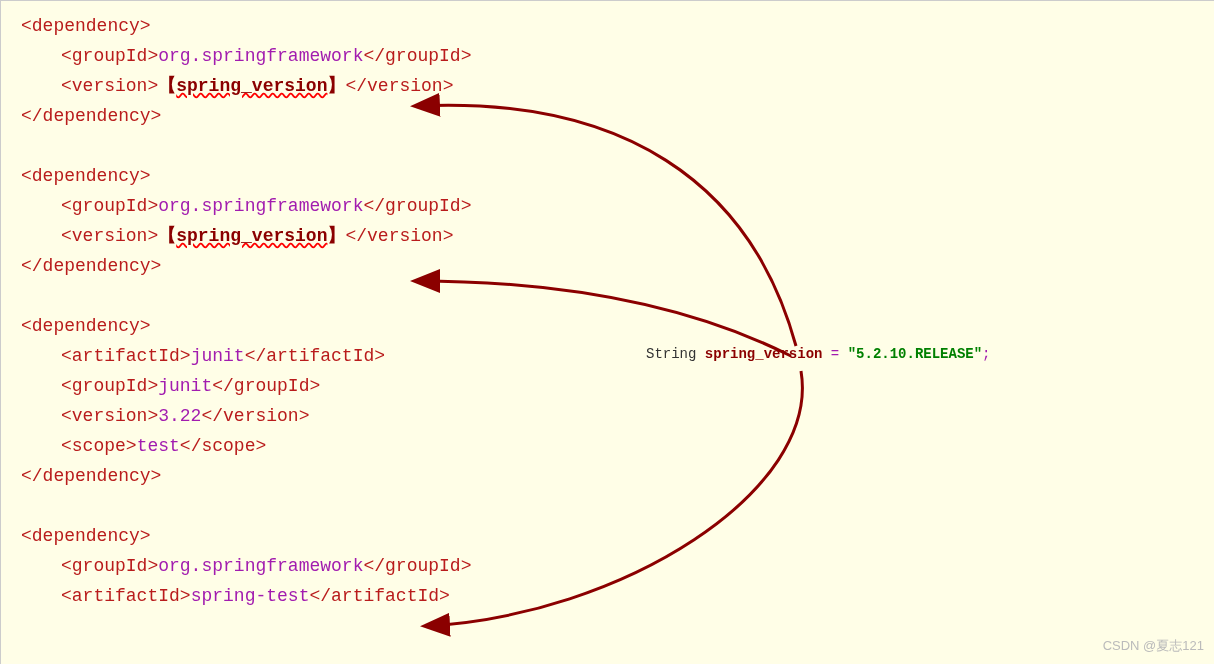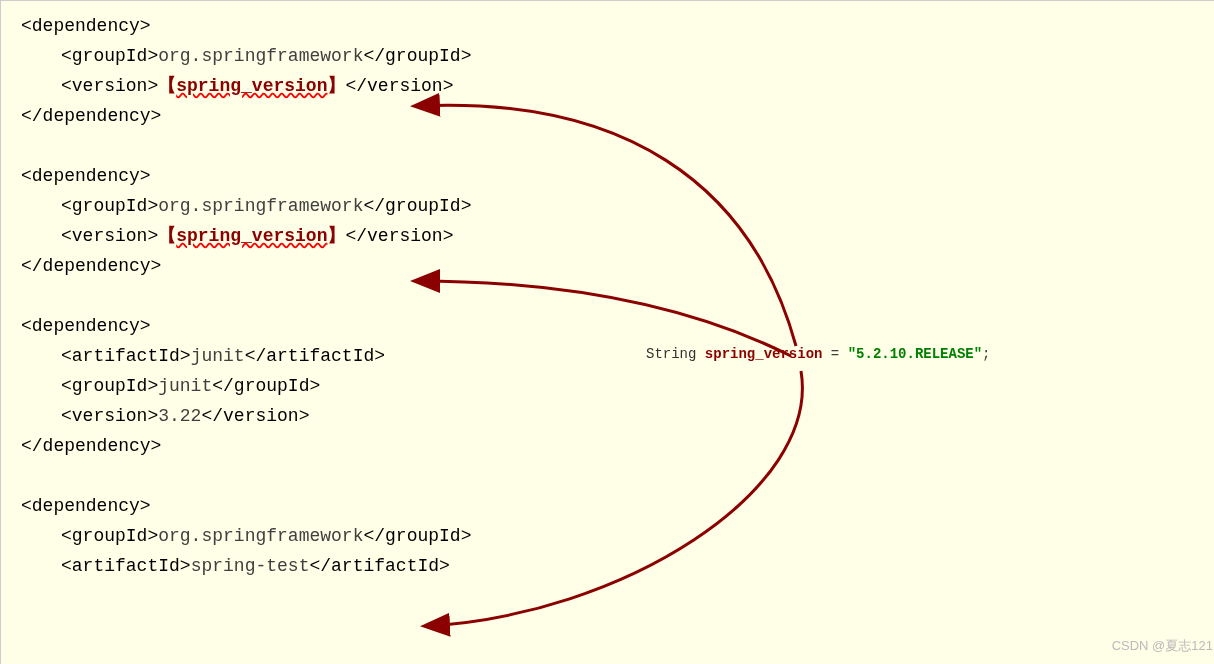--- a/index.html
+++ b/index.html
@@ -16,22 +16,22 @@
     height: 664px;
     background: #fffee7;
     border: 1px solid #ccc;
   }
   .code-area {
     position: absolute;
     left: 20px;
     top: 10px;
     line-height: 30px;
   }
-  .tag { color: #000000; margin-top: 18px; }
-  .plain { color: #404040; text-align: right; }
+  .tag { color: #b91c1c; margin-top: 18px; }
+  .plain { color: #a21caf; text-align: right; }
   .var-token {
     color: #8b0000;
     font-weight: bold;
     text-decoration: underline red wavy;
   }
   .bracket { color: #8b0000; font-weight: bold; }
   .indent1 { display: inline-block; width: 40px; }
   .blank { height: 30px; }
   .declaration {
     position: absolute;
@@ -43,21 +43,21 @@
   .decl-name { color: #8b0000; font-weight: bold; }
   .decl-value { color: #008000; font-weight: bold; }
   svg.arrows {
     position: absolute;
     left: 0;
     top: 0;
     pointer-events: none;
   }
   .watermark {
     position: absolute;
-    right: 2px;
+    right: 11px;
     bottom: 10px;
     font-size: 13px;
     color: #bbb;
     font-family: Arial, sans-serif;
   }
 </style>
 </head>
 <body>
 
 <div class="container">
@@ -69,20 +69,21 @@
       <div class="blank"></div>
       <div><span class="tag">&lt;dependency&gt;</span></div>
       <div><span class="indent1"></span><span class="tag">&lt;groupId&gt;</span><span class="plain">org.springframework</span><span class="tag">&lt;/groupId&gt;</span></div>
       <div><span class="indent1"></span><span class="tag">&lt;version&gt;</span><span class="bracket">【</span><span class="var-token">spring_version</span><span class="bracket">】</span><span class="tag">&lt;/version&gt;</span></div>
       <div><span class="tag">&lt;/dependency&gt;</span></div>
       <div class="blank"></div>
       <div><span class="tag">&lt;dependency&gt;</span></div>
       <div><span class="indent1"></span><span class="tag">&lt;artifactId&gt;</span><span class="plain">junit</span><span class="tag">&lt;/artifactId&gt;</span></div>
       <div><span class="indent1"></span><span class="tag">&lt;groupId&gt;</span><span class="plain">junit</span><span class="tag">&lt;/groupId&gt;</span></div>
       <div><span class="indent1"></span><span class="tag">&lt;version&gt;</span><span class="plain">3.22</span><span class="tag">&lt;/version&gt;</span></div>
+      <div><span class="indent1"></span><span class="tag">&lt;scope&gt;</span><span class="plain">test</span><span class="tag">&lt;/scope&gt;</span></div>
       <div><span class="tag">&lt;/dependency&gt;</span></div>
       <div class="blank"></div>
       <div><span class="tag">&lt;dependency&gt;</span></div>
       <div><span class="indent1"></span><span class="tag">&lt;groupId&gt;</span><span class="plain">org.springframework</span><span class="tag">&lt;/groupId&gt;</span></div>
       <div><span class="indent1"></span><span class="tag">&lt;artifactId&gt;</span><span class="plain">spring-test</span><span class="tag">&lt;/artifactId&gt;</span></div>
     </div>
 
   <div class="declaration">
     <span class="decl-type">String</span>
     <span class="decl-name">spring_version</span>

